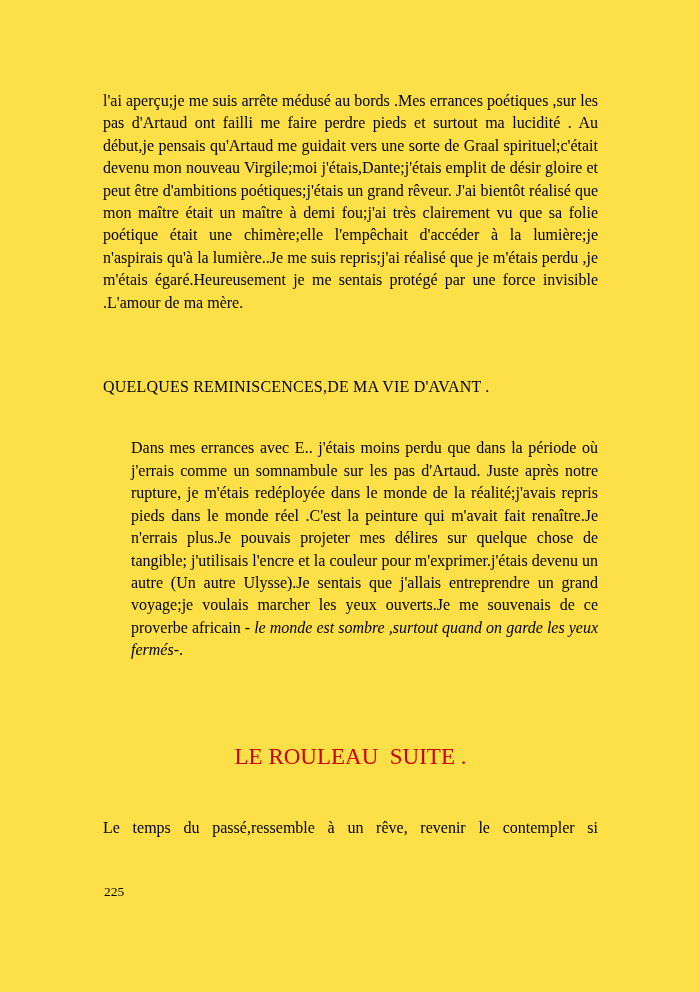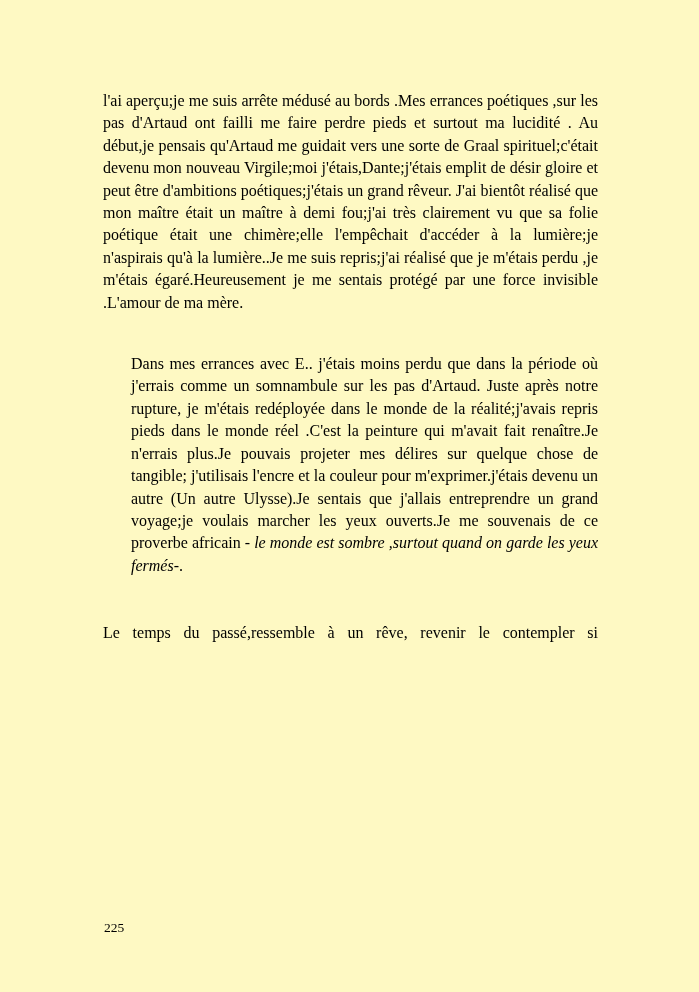--- a/index.html
+++ b/index.html
@@ -44,36 +44,38 @@
     white-space: pre;
   }
   .para-3 {
     margin-top: 45px;
     text-align: justify;
     text-align-last: justify;
   }
   .page-number {
     position: absolute;
     left: 104px;
-    top: 920px;
+    top: 884px;
     font-size: 13.5px;
     line-height: 16px;
   }
   em.inline-italic {
     font-style: italic;
   }
 </style>
 </head>
 <body>
 
-<div class="page" style="color: rgb(0, 0, 0); background: #fef9c3;">
+<div class="page" style="color: rgb(0, 0, 0); background: #fde047;">
 
   <p class="para">l'ai aperçu;je me suis arrête médusé au bords .Mes errances poétiques ,sur les pas d'Artaud ont failli me faire perdre pieds et surtout ma lucidité . Au début,je pensais qu'Artaud me guidait vers une sorte de Graal spirituel;c'était devenu mon nouveau Virgile;moi j'étais,Dante;j'étais emplit de désir  gloire et peut être d'ambitions poétiques;j'étais un grand rêveur. J'ai bientôt  réalisé que mon maître était un maître à demi fou;j'ai très clairement vu que sa folie poétique était une chimère;elle l'empêchait d'accéder à la lumière;je n'aspirais qu'à la lumière..Je me suis repris;j'ai réalisé que je m'étais perdu ,je m'étais égaré.Heureusement je me sentais protégé par une force invisible .L'amour de ma mère.</p>
 
+  <h2 class="section-heading">QUELQUES REMINISCENCES,DE MA VIE D'AVANT .</h2>
 
   <p class="para para-2"><span>Dans mes errances avec E.. j'étais moins perdu  que dans la période où j'errais comme un somnambule sur les pas d'Artaud. Juste  après notre rupture, je m'étais redéployée dans le monde de la réalité;j'avais repris pieds dans le monde réel .C'est la peinture qui m'avait fait renaître.Je n'errais plus.Je pouvais projeter mes délires sur quelque chose de tangible; j'utilisais l'encre et  la couleur pour m'exprimer.j'étais devenu un autre (Un autre Ulysse).Je sentais que j'allais entreprendre  un grand voyage;je voulais marcher les yeux ouverts.Je me souvenais de ce proverbe africain - </span><em class="inline-italic">le monde est sombre ,surtout quand on garde les yeux fermés</em><span>-.</span></p>
 
+  <h1 class="red-title" style="color: rgb(204, 0, 0);">LE ROULEAU  SUITE .</h1>
 
   <p class="para para-3">Le temps du passé,ressemble à un rêve, revenir le contempler si</p>
 
   <div class="page-number">225</div>
 
 </div>
 
 </body></html>

